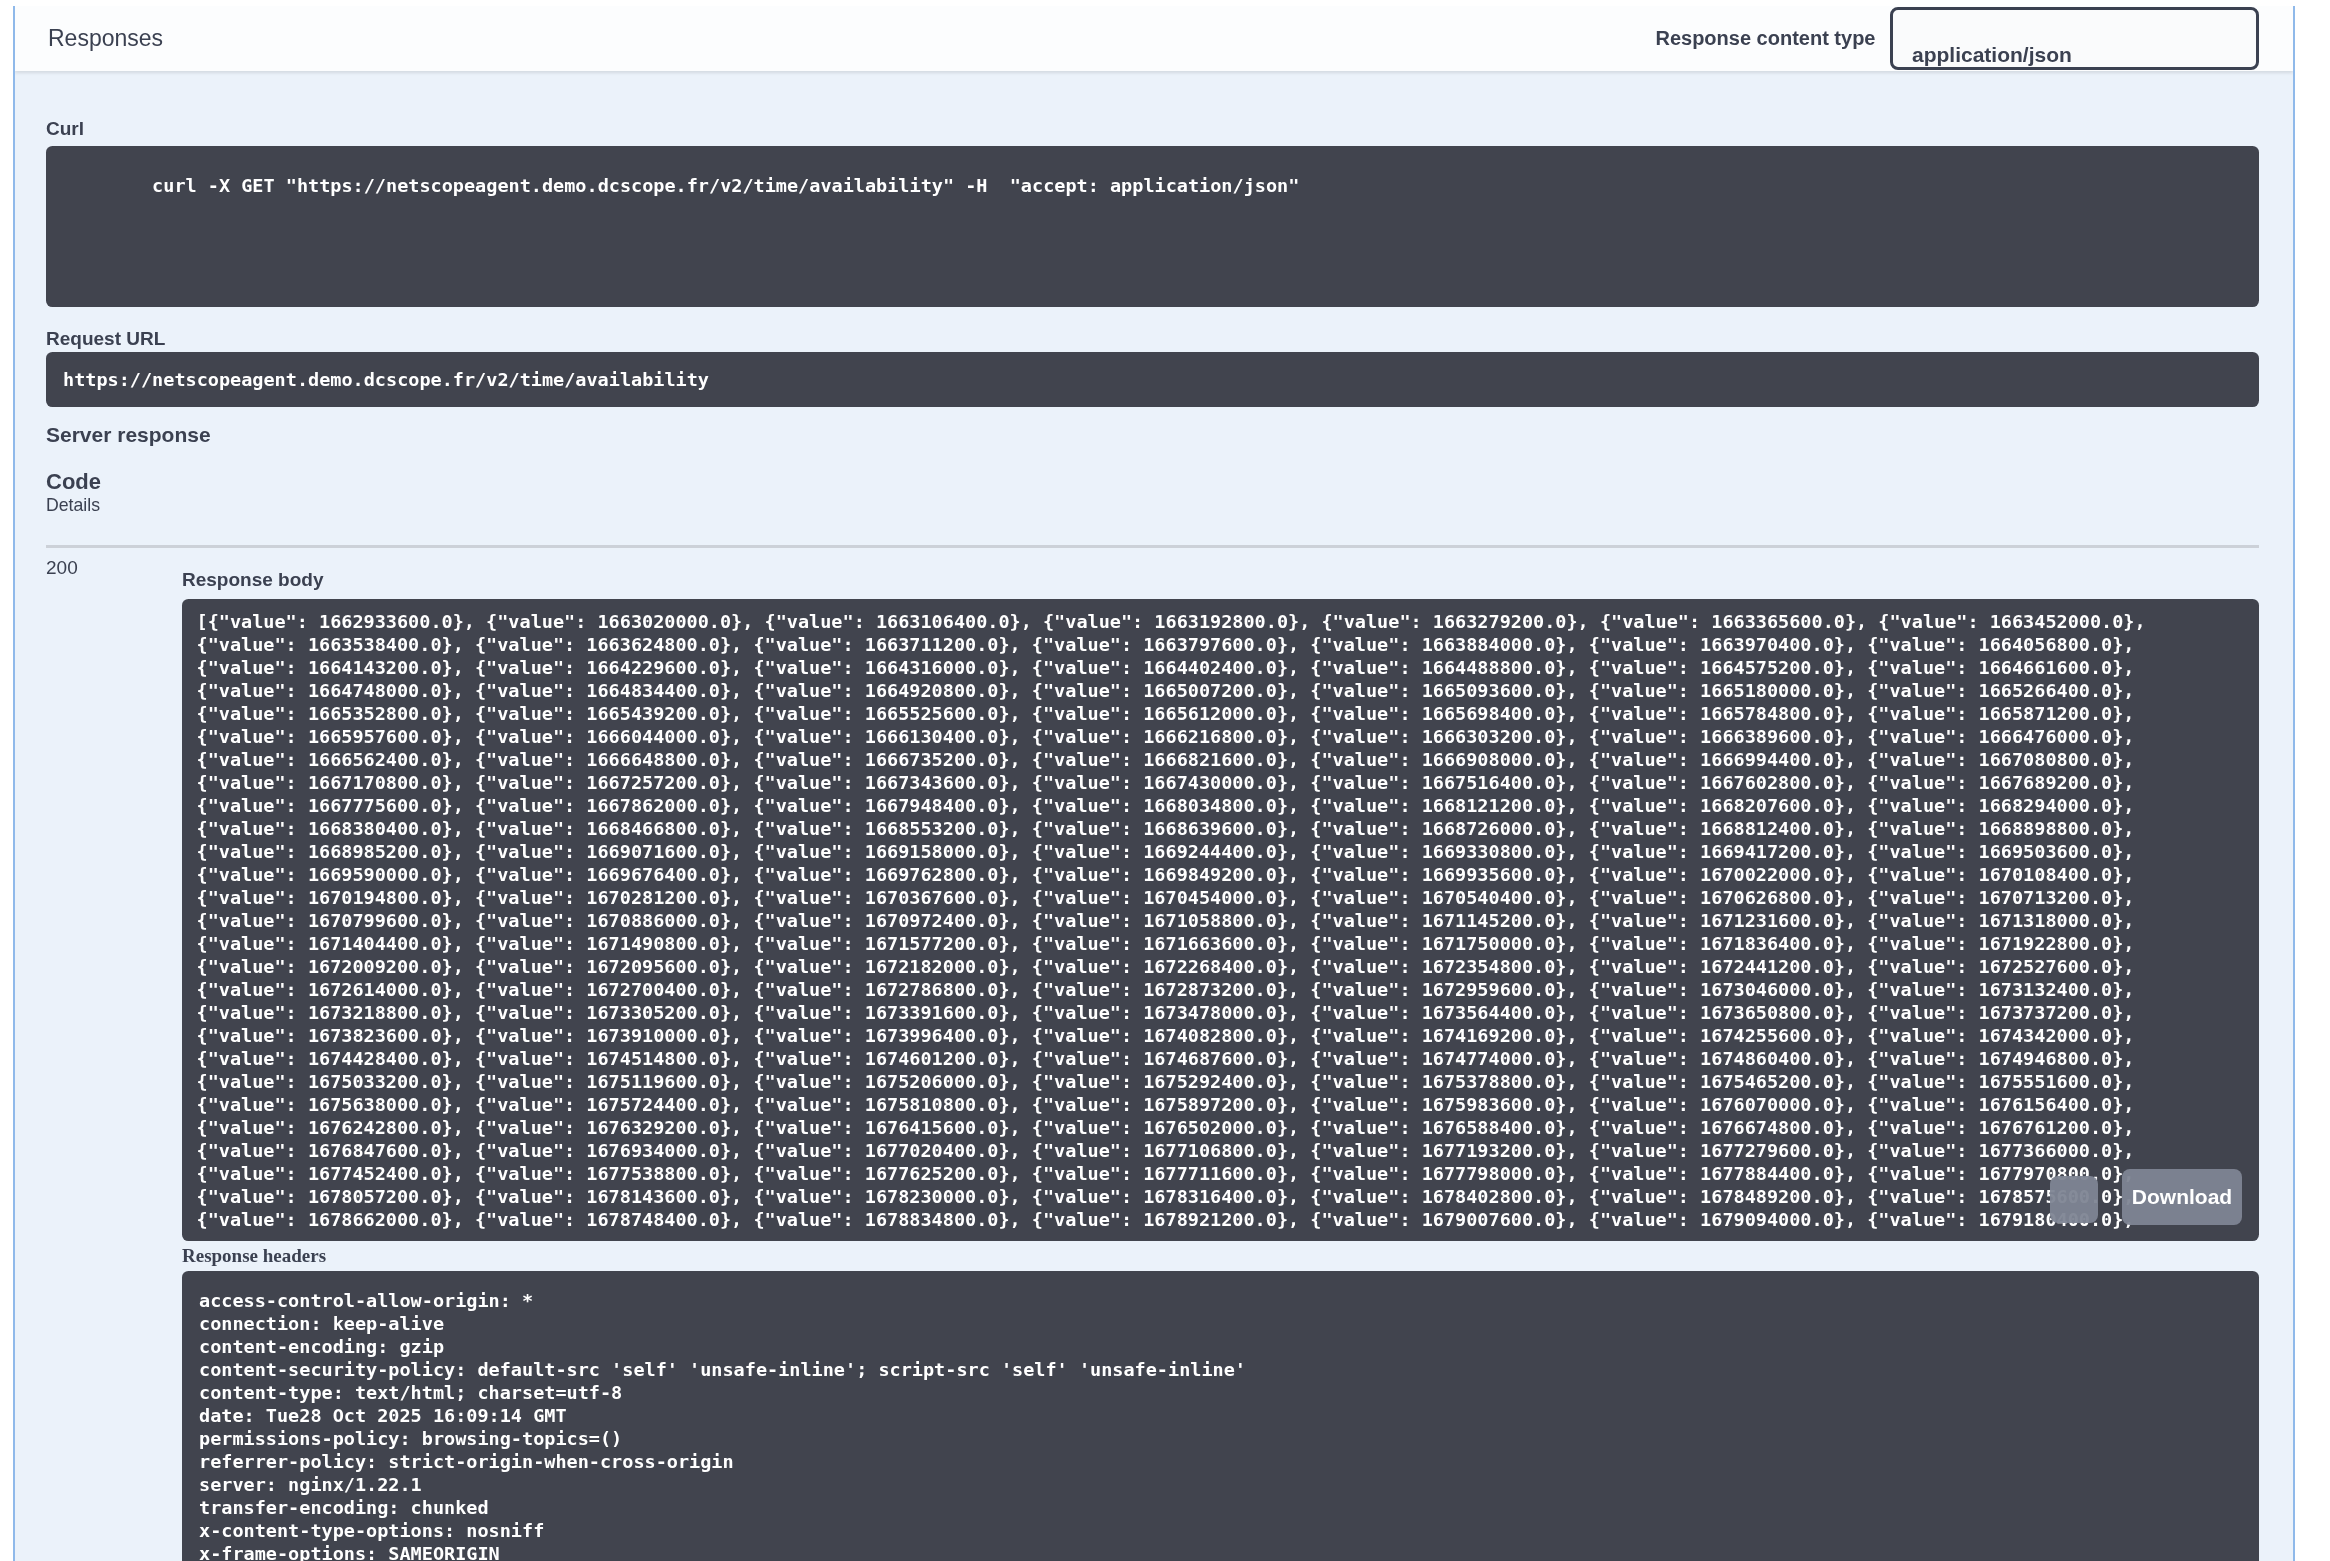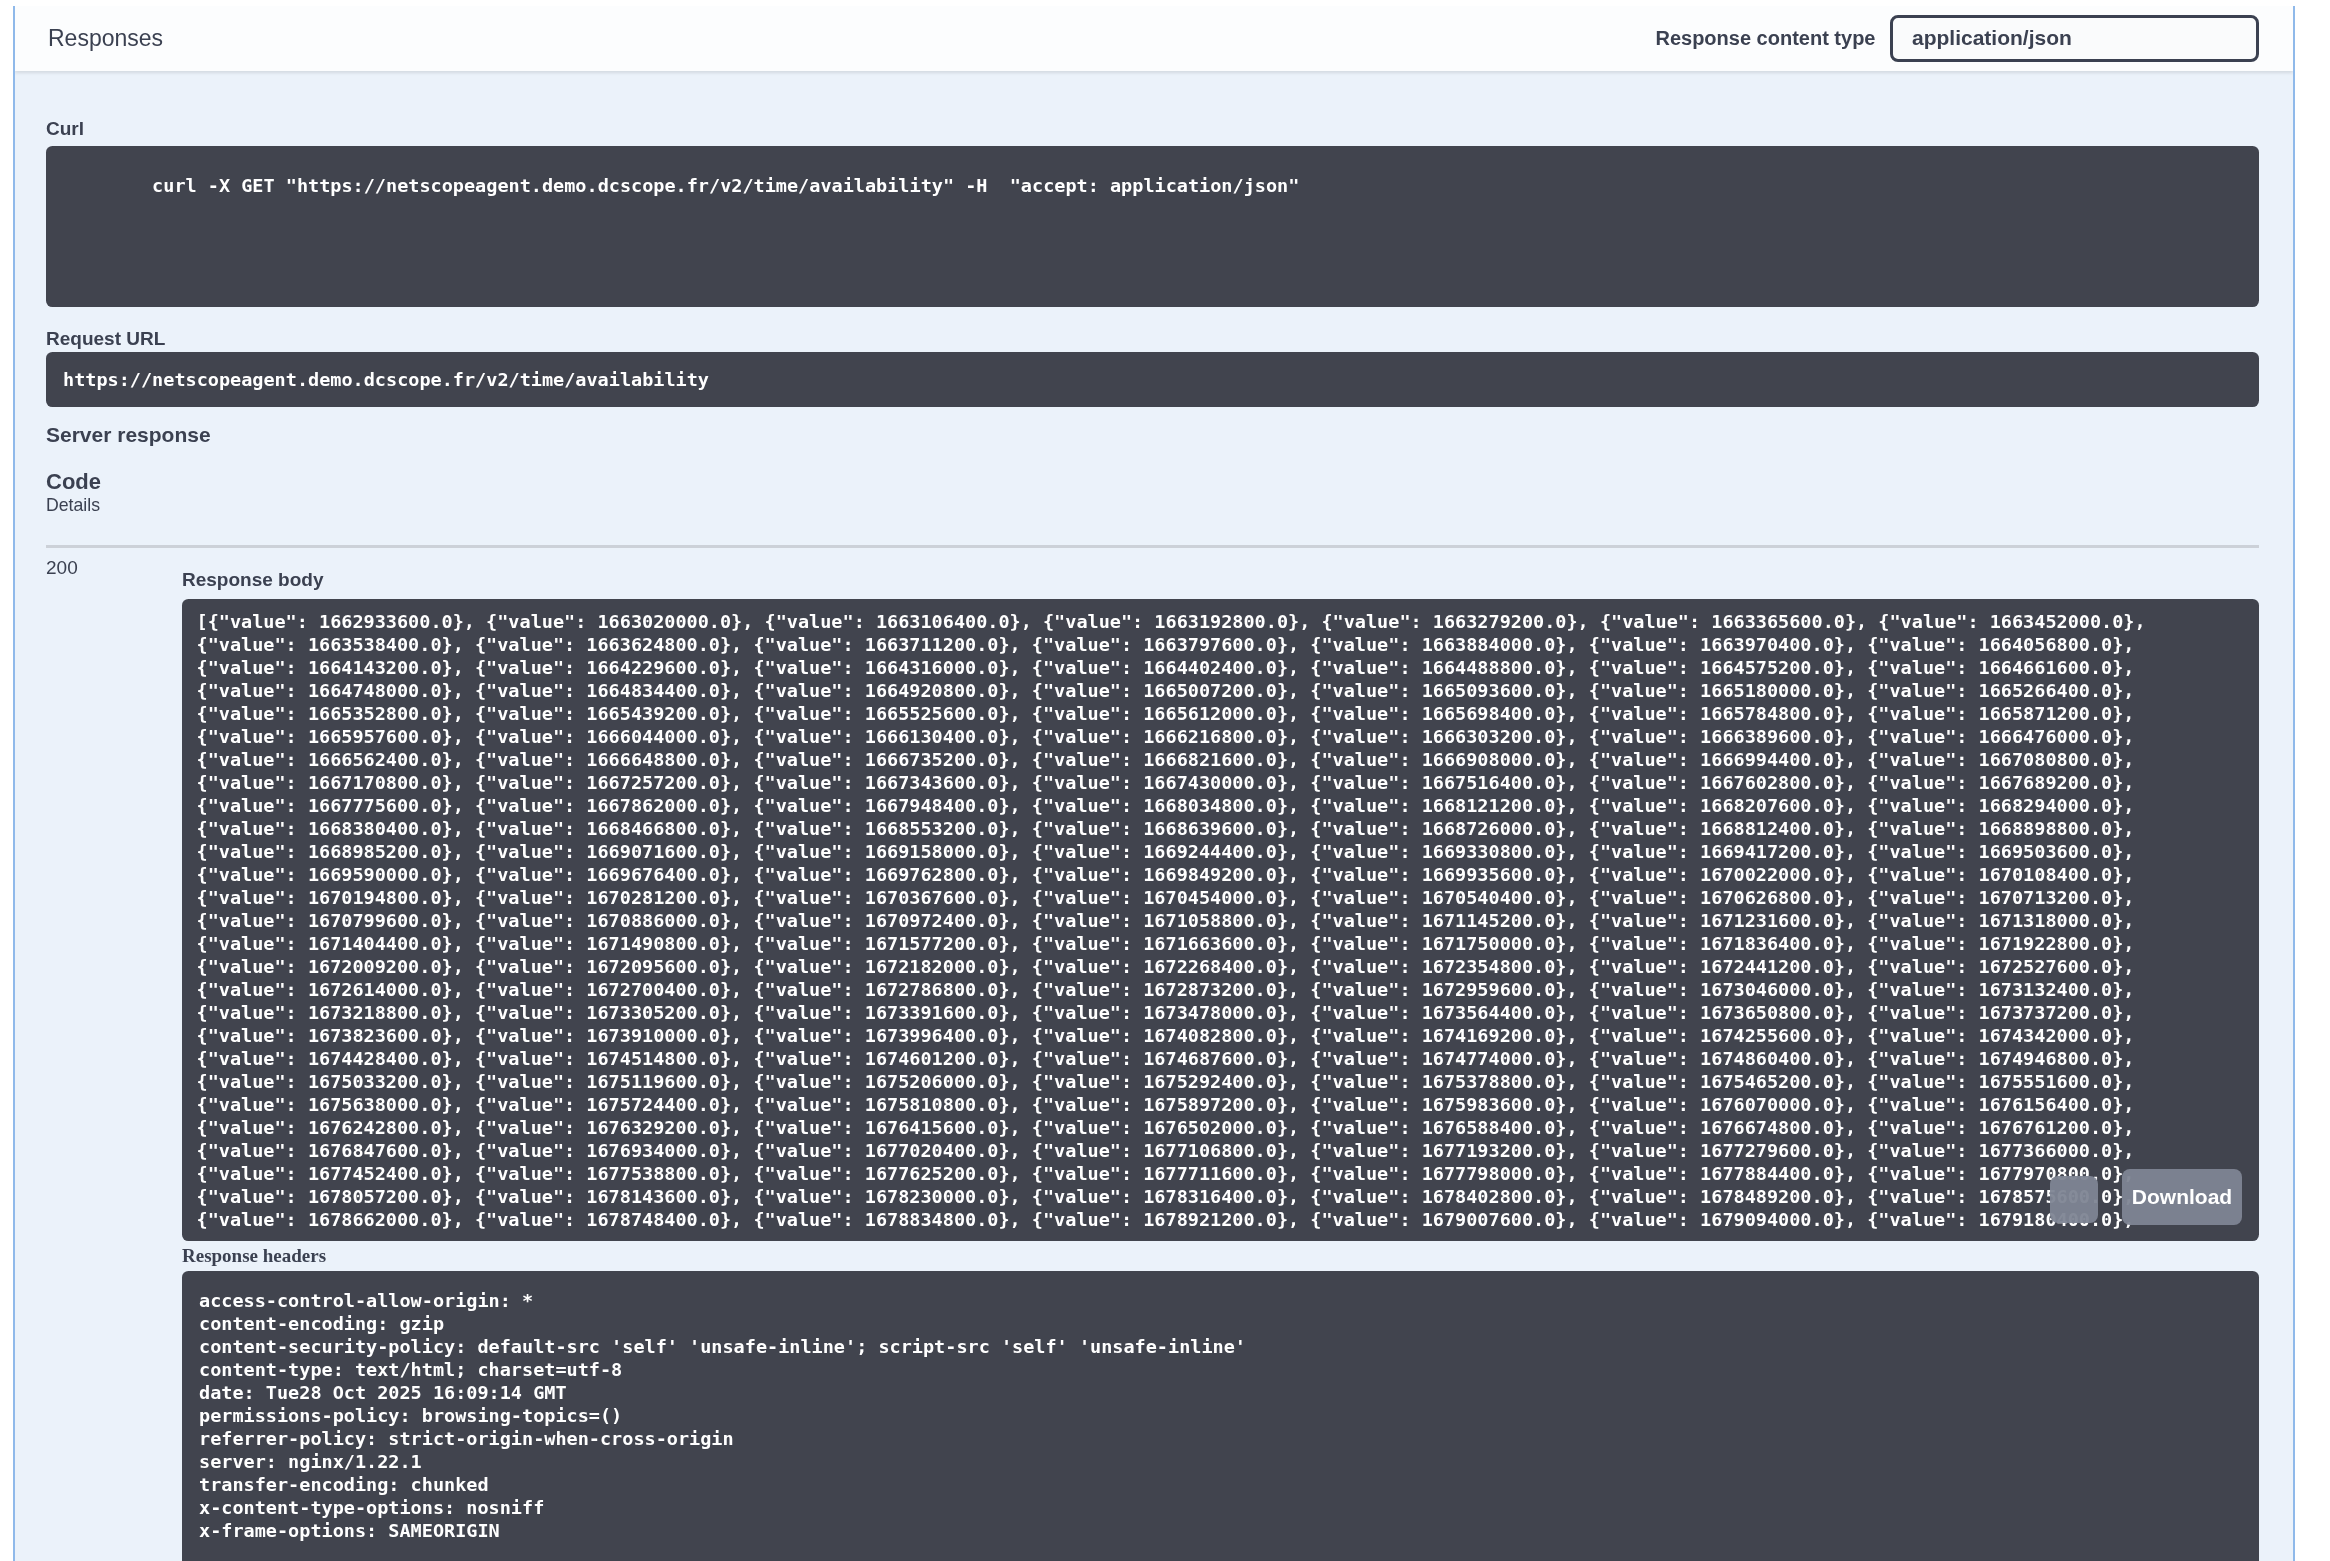--- a/index.html
+++ b/index.html
@@ -9,22 +9,22 @@
   html,body{margin:0;padding:0;}
   .page{width:2330px;height:1561px;position:relative;background:#ffffff;overflow:hidden;
         font-family:"Liberation Sans",sans-serif;color:var(--text);}
   .opblock{position:absolute;left:13px;top:5.6px;width:2282px;height:1555px;box-sizing:border-box;
            border-left:2.4px solid var(--border);border-right:2.4px solid var(--border);
            background:var(--panel);overflow:hidden;}
   .section-header{height:65px;background:var(--header-bg);display:flex;align-items:center;
                   padding:0 34px 0 33px;box-sizing:border-box;box-shadow:0 1.6px 3.2px rgba(0,0,0,.10);}
   .title{font-size:23px;font-weight:normal;flex:1;}
   .ct-label{font-size:20px;font-weight:bold;margin-right:14.5px;}
-  .ct-select{width:369px;height:47px;box-sizing:border-box;border:3.2px solid #3b4151;border-radius:8px;
-             background:#fafbfc;display:flex;align-items:center;padding-left:19px;
+  .ct-select{width:369px;height:63px;box-sizing:border-box;border:3.2px solid #3b4151;border-radius:8px;
+             background:#fafbfc;display:flex;align-items:flex-end;padding-left:19px;
              font-size:21px;font-weight:bold;cursor:pointer;}
   .section-body{padding:47px 34px 0 31px;}
   .block-label{font-size:19px;font-weight:bold;line-height:22.5px;margin:0 0 6.4px 0;}
   .code-block{background:var(--dark);border-radius:6.4px;color:#ffffff;
               font-family:"DejaVu Sans Mono",monospace;font-size:18.5px;font-weight:bold;}
   .curl-block{height:161px;padding:4px 17px;box-sizing:border-box;margin-bottom:21px;
               white-space:pre;overflow:hidden;line-height:24px;}
   .requrl-label{margin-bottom:0.8px;}
   .requrl-block{height:55px;display:flex;align-items:center;padding:0 17px;box-sizing:border-box;
                 margin-bottom:16px;white-space:pre;}
@@ -122,20 +122,21 @@
             <button class="copy-btn"></button>
             <button class="download-btn">
               <span>Download</span>
             </button>
           </div>
 
           <div class="block-label rh-label">Response headers</div>
           <div class="code-block headers-block">
             <div id="header-lines">
                 <div class="header-line">access-control-allow-origin: *</div>
+                <div class="header-line">connection: keep-alive</div>
                 <div class="header-line">content-encoding: gzip</div>
                 <div class="header-line">content-security-policy: default-src 'self' 'unsafe-inline'; script-src 'self' 'unsafe-inline'</div>
                 <div class="header-line">content-type: text/html; charset=utf-8</div>
                 <div class="header-line">date: Tue28 Oct 2025 16:09:14 GMT</div>
                 <div class="header-line">permissions-policy: browsing-topics=()</div>
                 <div class="header-line">referrer-policy: strict-origin-when-cross-origin</div>
                 <div class="header-line">server: nginx/1.22.1</div>
                 <div class="header-line">transfer-encoding: chunked</div>
                 <div class="header-line">x-content-type-options: nosniff</div>
                 <div class="header-line">x-frame-options: SAMEORIGIN</div>

